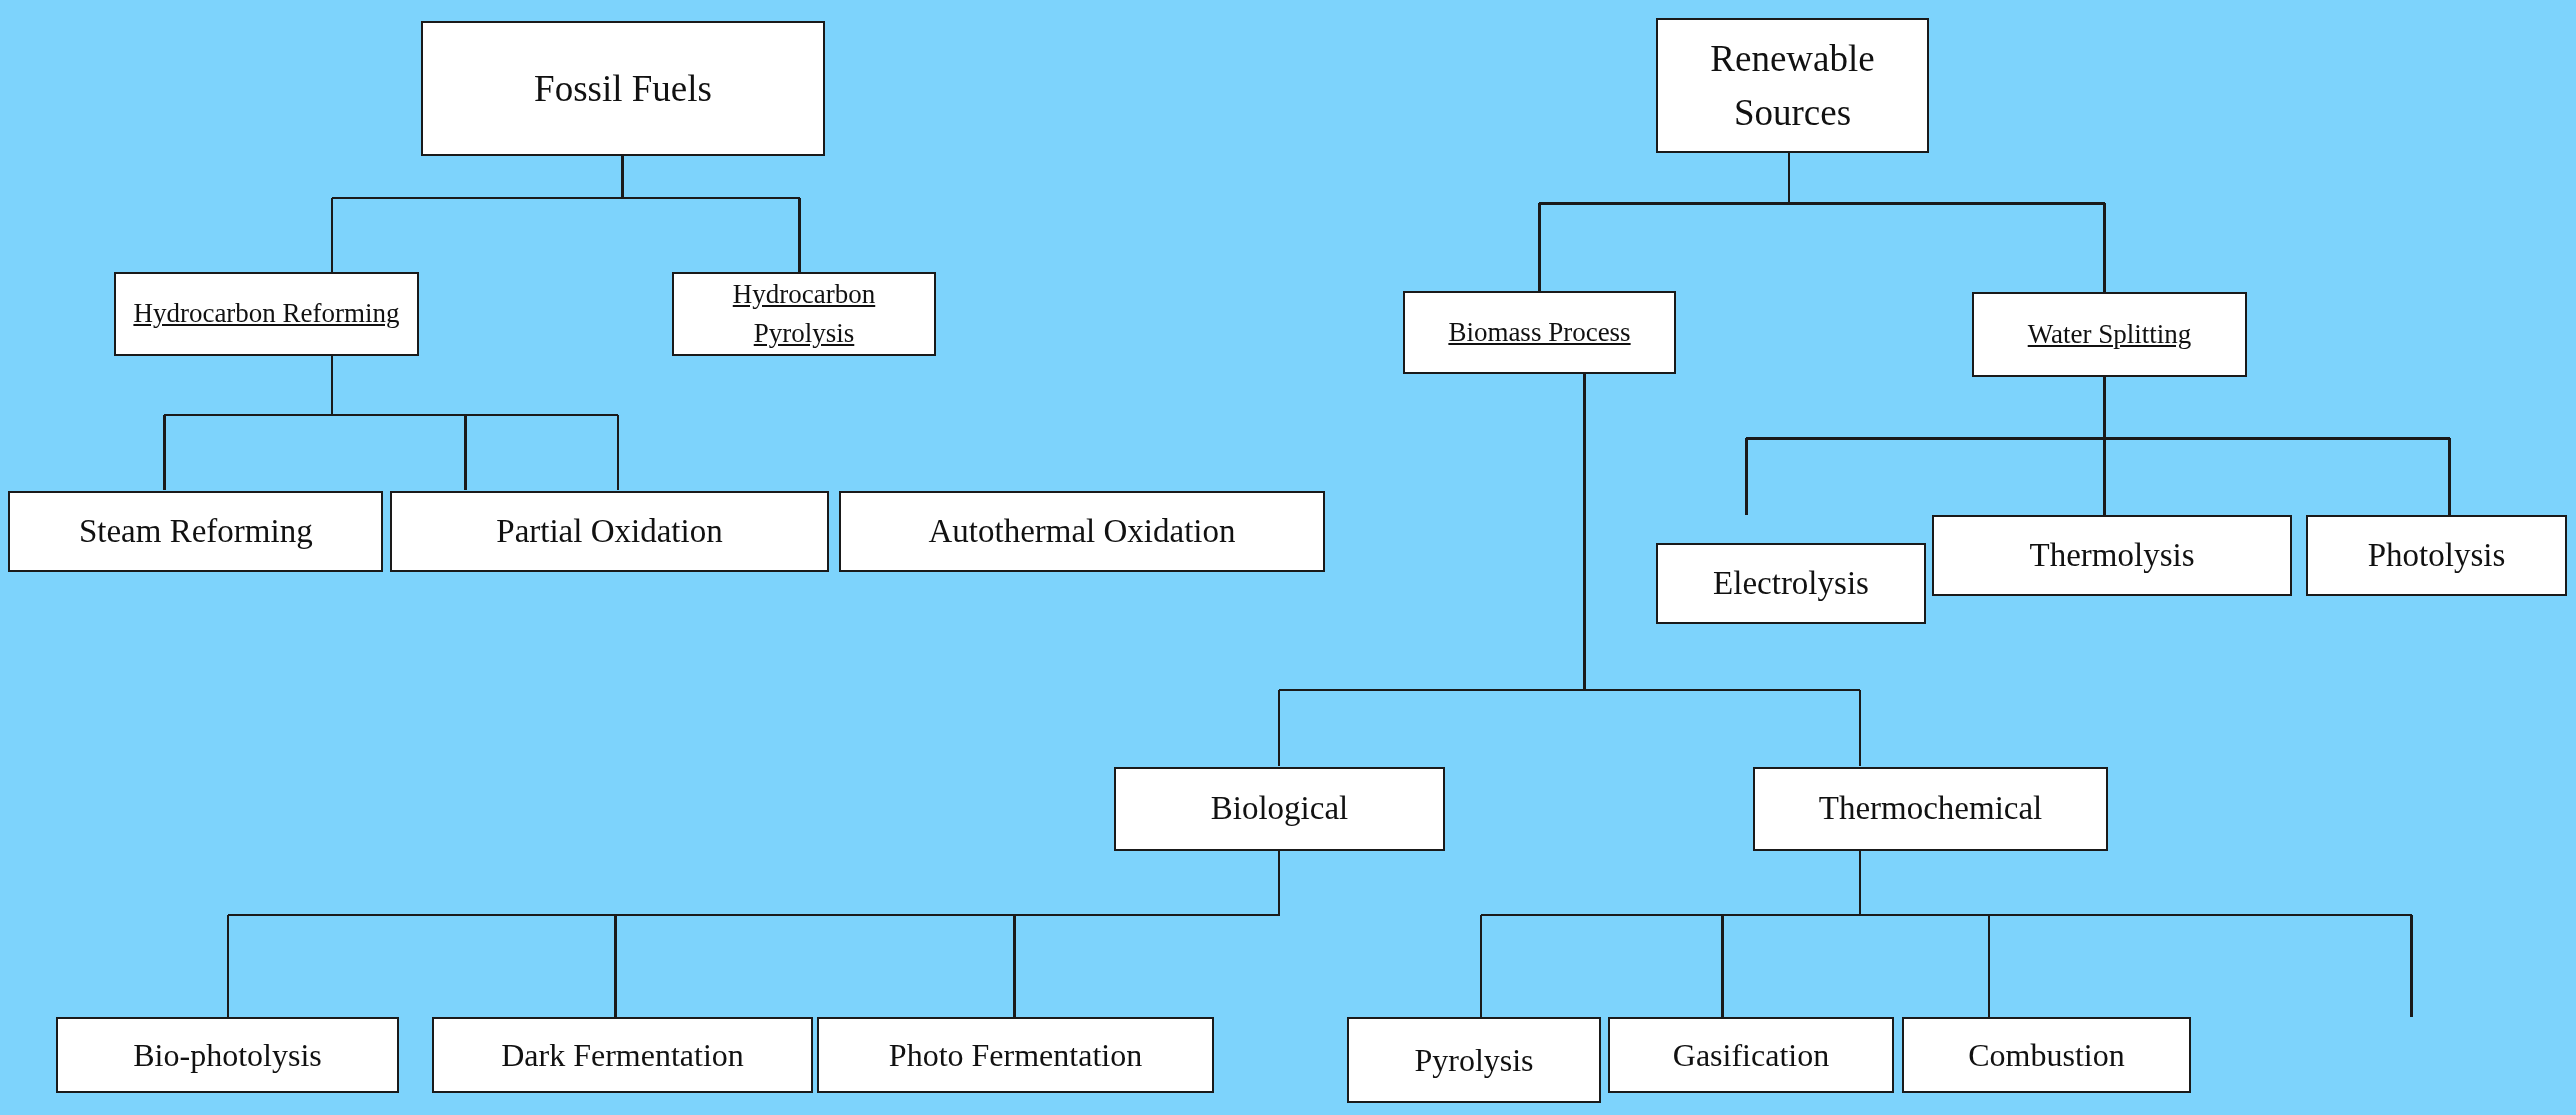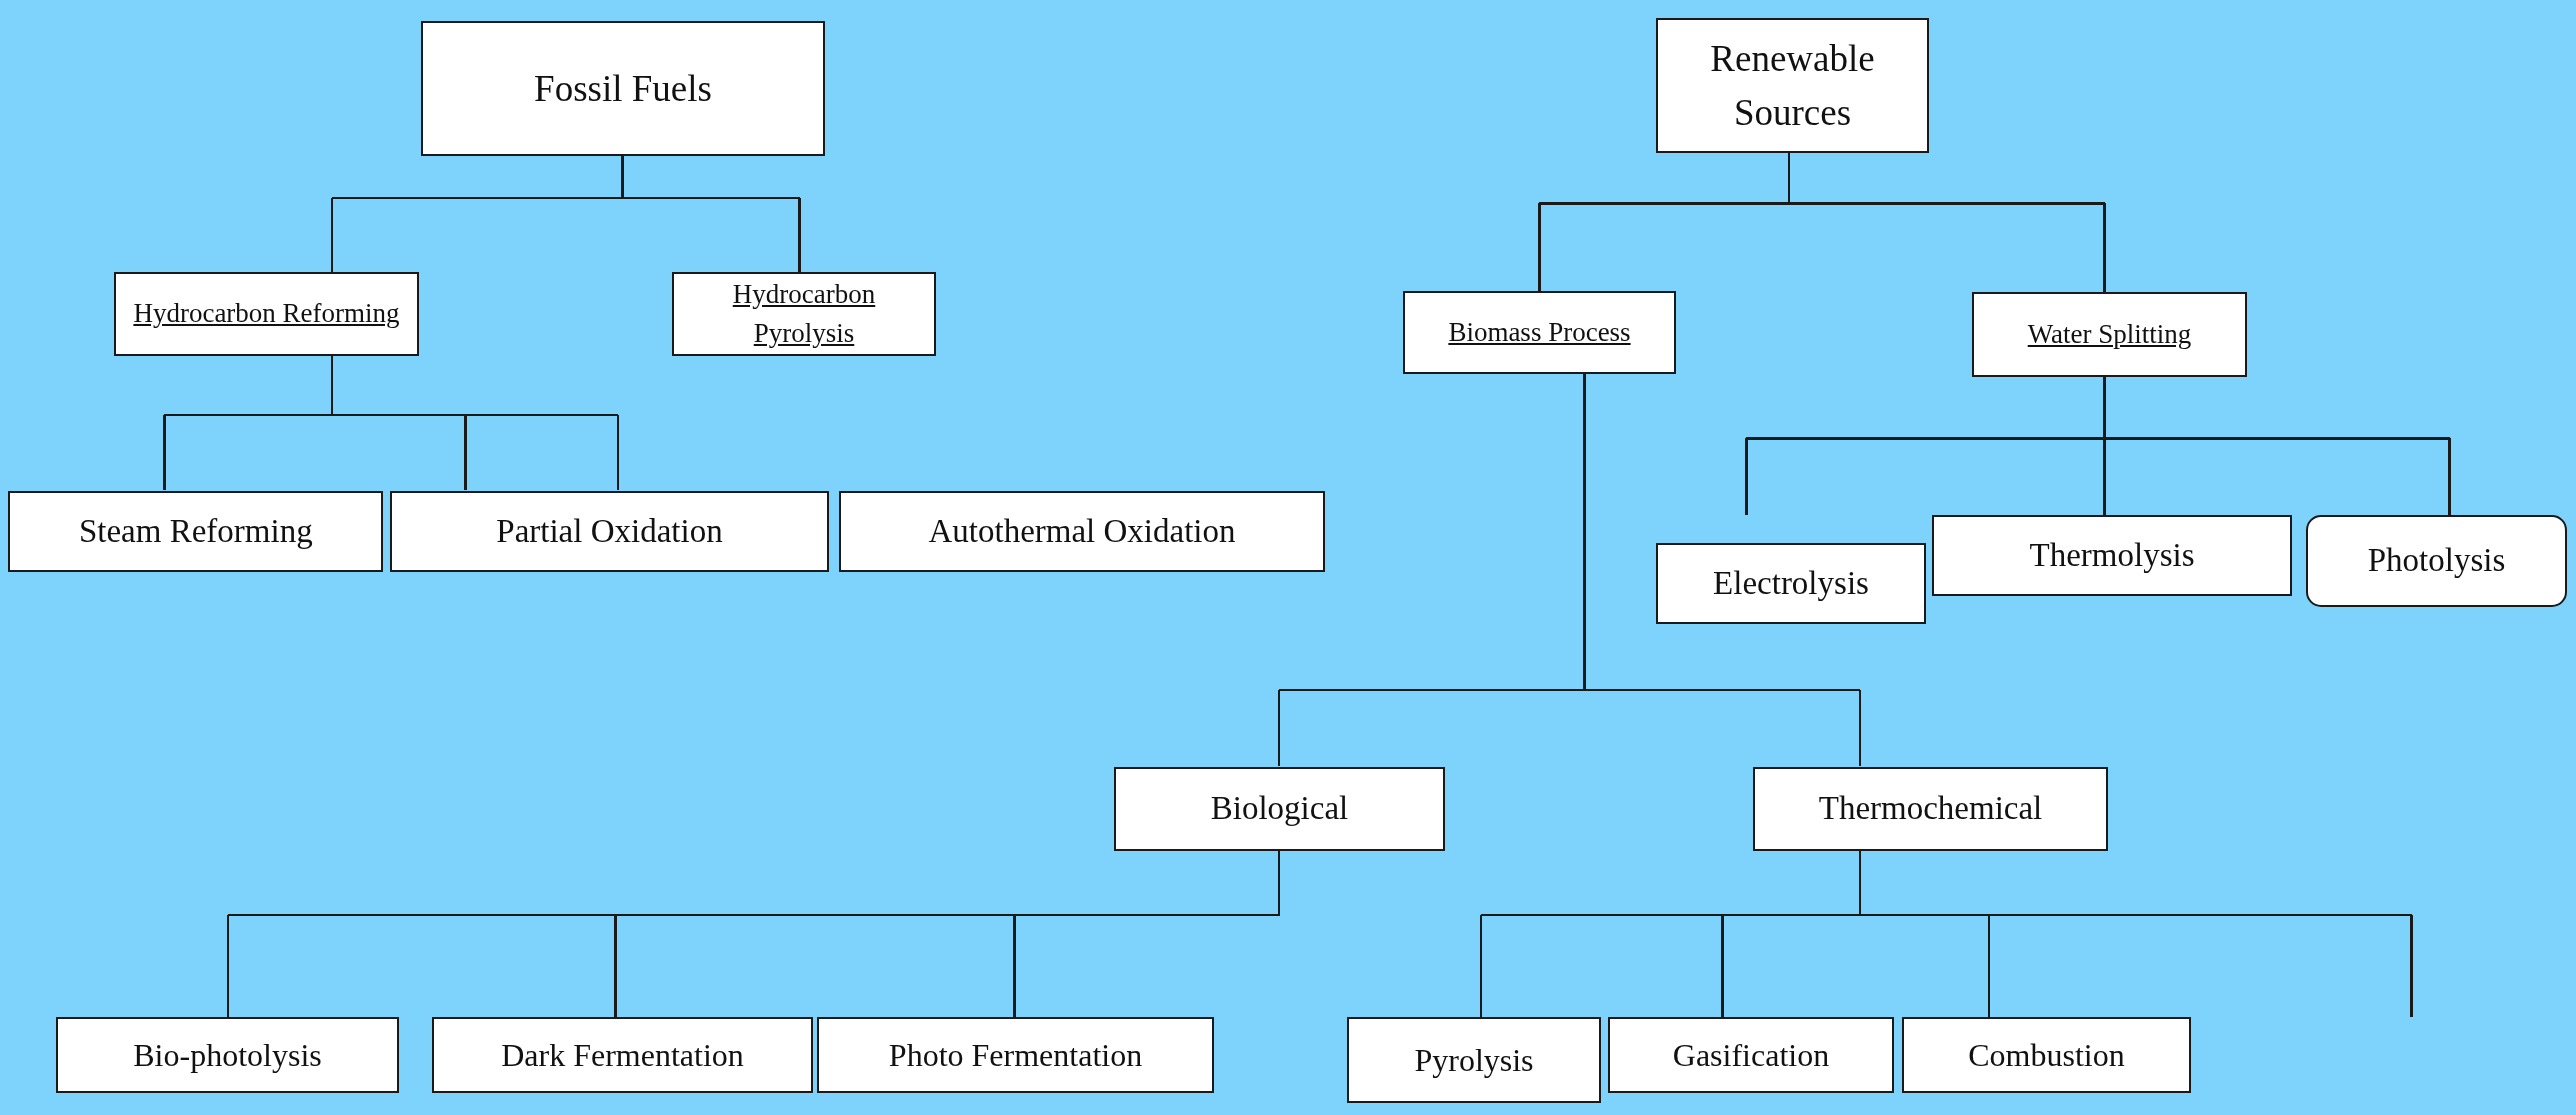--- a/index.html
+++ b/index.html
@@ -140,21 +140,21 @@
   </div>
 
   <div class="node lvl-3" style="left:1656px; top:515px; width:270px; height:81px;margin-top:28px;">
     <span class="label">Electrolysis</span>
   </div>
 
   <div class="node lvl-3" style="left:1932px; top:515px; width:360px; height:81px;">
     <span class="label">Thermolysis</span>
   </div>
 
-  <div class="node lvl-3" style="left:2306px; top:515px; width:261px; height:92px;border-radius:15px;">
+  <div class="node lvl-3" style="left:2306px; top:515px; width:261px; height:81px;">
     <span class="label">Photolysis</span>
   </div>
 
   <div class="node lvl-3" style="left:1114px; top:767px; width:331px; height:84px;">
     <span class="label">Biological</span>
   </div>
 
   <div class="node lvl-3" style="left:1753px; top:767px; width:355px; height:84px;">
     <span class="label">Thermochemical</span>
   </div>

